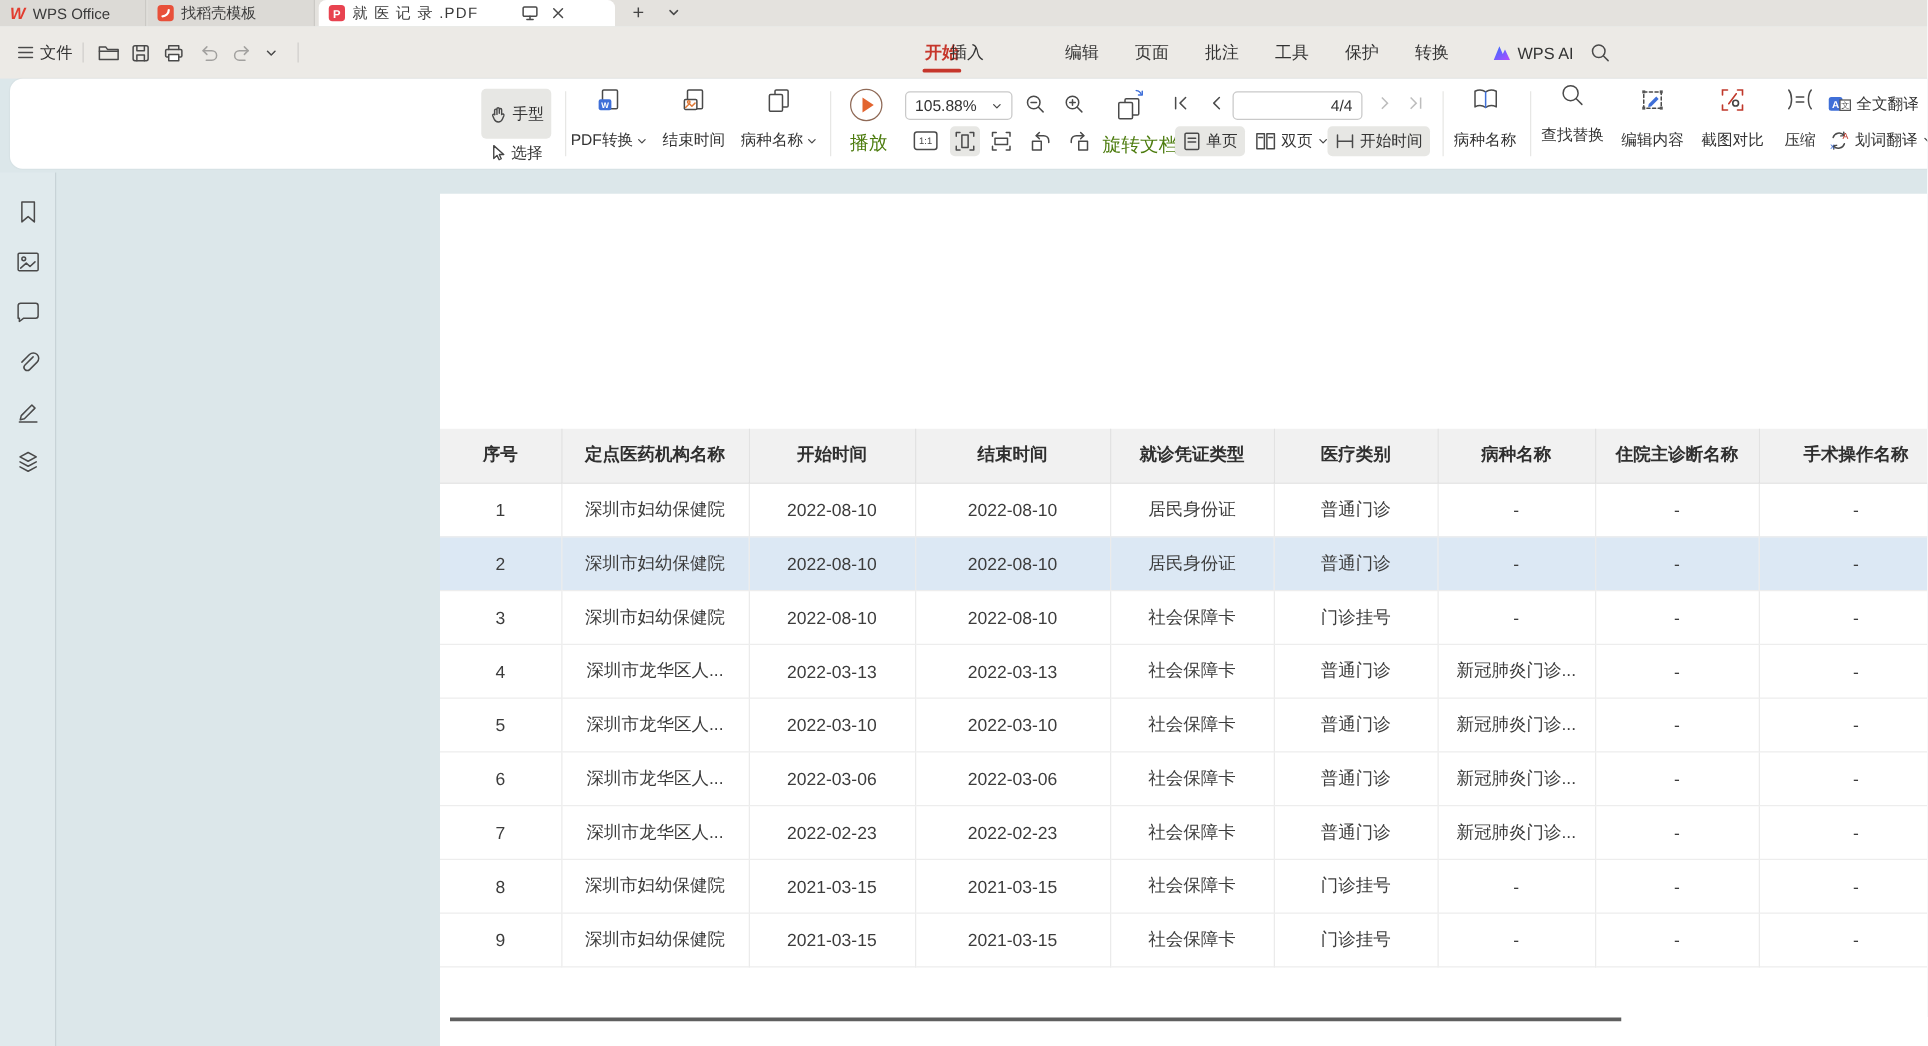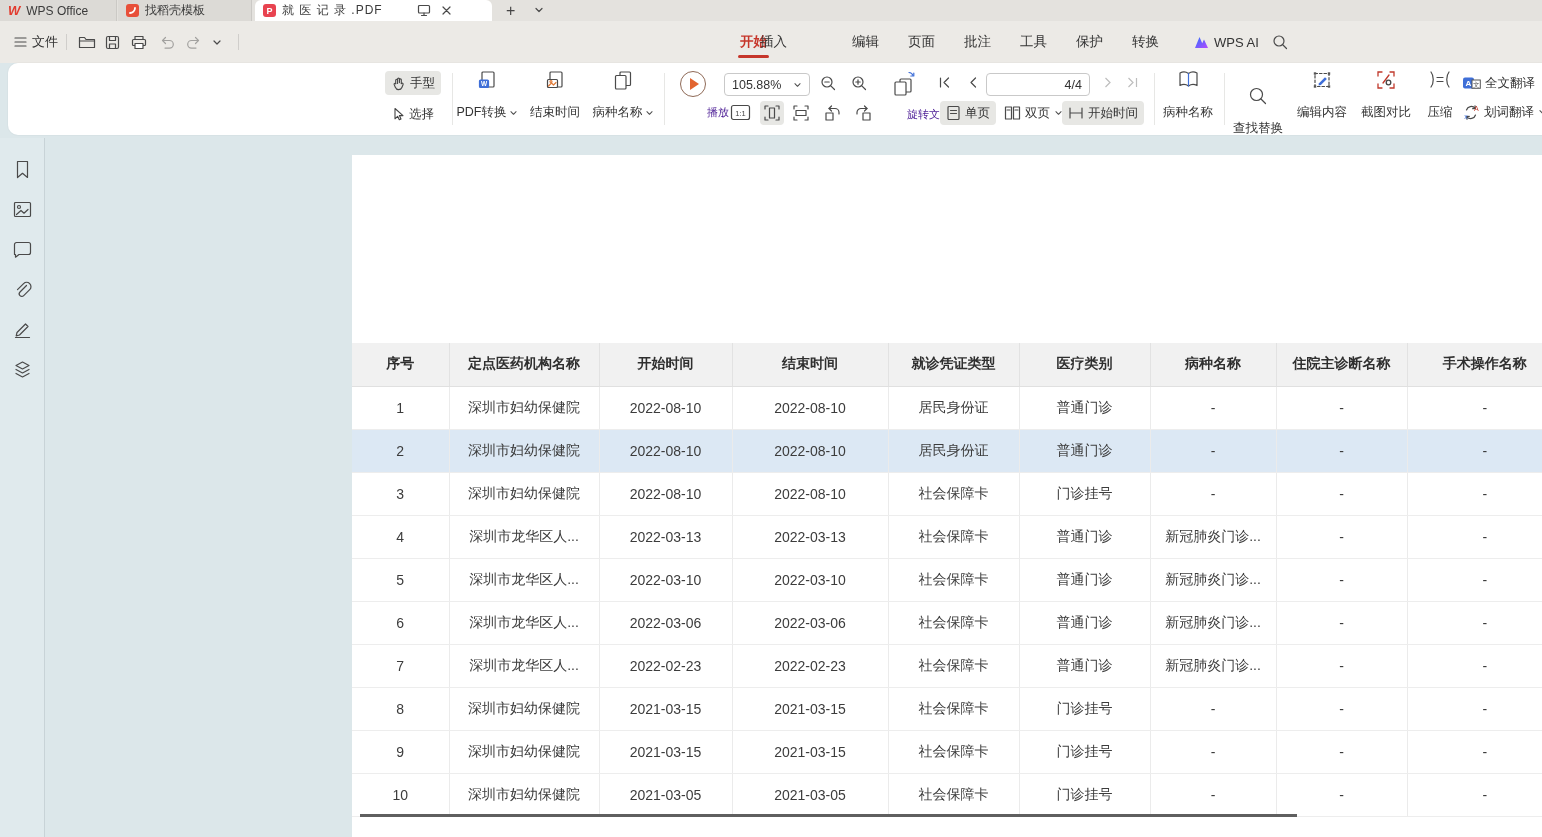--- a/index.html
+++ b/index.html
@@ -27,27 +27,27 @@
   .menu-link { position:absolute; top:0; height:100%; display:flex; align-items:center; font-size:13.5px; color:#333; }
   .menu-link.active { color:#c6362b; font-weight:700; }
   .menu-link.active::after { content:""; position:absolute; left:-2px; right:-2px; bottom:5px; height:3px; background:#c6362b; border-radius:2px; }
   .dis { opacity:.45; }
 
   
   .ribbonzone { position:absolute; left:0; top:63px; width:1542px; height:75px; background:#dce7ea; }
   .ribboncard { position:absolute; left:8px; top:0; width:1544px; height:72px; background:#ffffff; border-radius:10px; box-shadow:0 0 0 1px rgba(0,0,0,0.02); }
   .rc { position:absolute; }
   .rdiv { position:absolute; top:10px; width:1px; height:52px; background:#e7e7e5; }
-  .toolbtn { display:flex; align-items:center; gap:4px; height:24px; padding:0 6px; border-radius:4px; font-size:12.5px; color:#333; }
+  .toolbtn { display:flex; align-items:center; gap:4px; height:40px; padding:0 6px; border-radius:4px; font-size:12.5px; color:#333; }
   .sel { background:#e7e7e4; }
   .vbtn { display:flex; flex-direction:column; align-items:center; justify-content:space-between; height:58px; padding:3px 0 4px; font-size:12.5px; color:#333; }
   .vbtn .lbl { display:flex; align-items:center; gap:2px; white-space:nowrap; }
   .playcirc { width:26px; height:26px; border:1.5px solid #8f6a57; border-radius:50%; display:flex; align-items:center; justify-content:center; }
   .playtri { width:0; height:0; border-left:9px solid #e2642f; border-top:6px solid transparent; border-bottom:6px solid transparent; margin-left:2px; }
-  .smalllbl { font-size:11px; color:#4c1d95; white-space:nowrap;margin-left:25px; }
+  .smalllbl { font-size:15px; color:#4d7c0f; white-space:nowrap; }
   .box { display:flex; align-items:center; justify-content:space-between; border:1px solid #c9c9c9; border-radius:4px; background:#fff; font-size:12.5px; color:#333; padding:0 7px; }
   .hbtn { display:flex; align-items:center; gap:4px; height:24px; padding:0 6px; border-radius:4px; font-size:12.5px; color:#333; white-space:nowrap; }
 
   
   .main { position:absolute; left:0; top:138px; width:1542px; height:699px; }
   .sidebar { position:absolute; left:0; top:0; width:45px; height:100%; background:#e0eaed; border-right:1px solid #c8d3d7; }
   .sbtn { position:absolute; left:9px; width:27px; height:27px; display:flex; align-items:center; justify-content:center; }
   .page { position:absolute; left:352px; top:17px; width:1190px; height:690px; background:#ffffff; }
 
   table { border-collapse:collapse; table-layout:fixed; width:1190px; margin-top:188px; font-size:14px; color:#3c3c3c;border-radius:32px; }
@@ -369,21 +369,21 @@
             <path d="M11.5 3.5C9 1.7 5.5 1.7 3 3v12.5c2.5-1.3 6-1.3 8.5.5 2.5-1.8 6-1.8 8.5-.5V3c-2.5-1.3-6-1.3-8.5.5z"></path>
             <path d="M11.5 3.5V16" stroke="#3f6fd8"></path>
           </svg>
         <span class="lbl">
             <span>病种名称</span>
           </span>
       </div>
 
       <div class="rdiv" style="left:1216px"></div>
 
-      <div class="rc vbtn" style="left:1220px;width:60px;top:20px">
+      <div class="rc vbtn" style="left:1220px;width:60px;top:0">
         <svg width="20" height="20" viewBox="0 0 20 20" class="st">
             <circle cx="8.5" cy="8.5" r="6"></circle>
             <path d="M13 13l4.5 4.5"></path>
           </svg>
         <span class="lbl">
             <span>查找替换</span>
           </span>
       </div>
       <div class="rc vbtn" style="left:1284px;width:60px;top:4px">
         <svg width="20" height="20" viewBox="0 0 20 20" class="st">
@@ -588,30 +588,19 @@
               <td>9</td>
               <td>深圳市妇幼保健院</td>
               <td>2021-03-15</td>
               <td>2021-03-15</td>
               <td>社会保障卡</td>
               <td>门诊挂号</td>
               <td>-</td>
               <td>-</td>
               <td>-</td>
             </tr>
-            <tr>
-              <td>10</td>
-              <td>深圳市妇幼保健院</td>
-              <td>2021-03-05</td>
-              <td>2021-03-05</td>
-              <td>社会保障卡</td>
-              <td>门诊挂号</td>
-              <td>-</td>
-              <td>-</td>
-              <td>-</td>
-            </tr>
           </tbody>
       </table>
       <div class="scrollline"></div>
     </div>
   </div>
 
 </div>
 
 </body></html>

